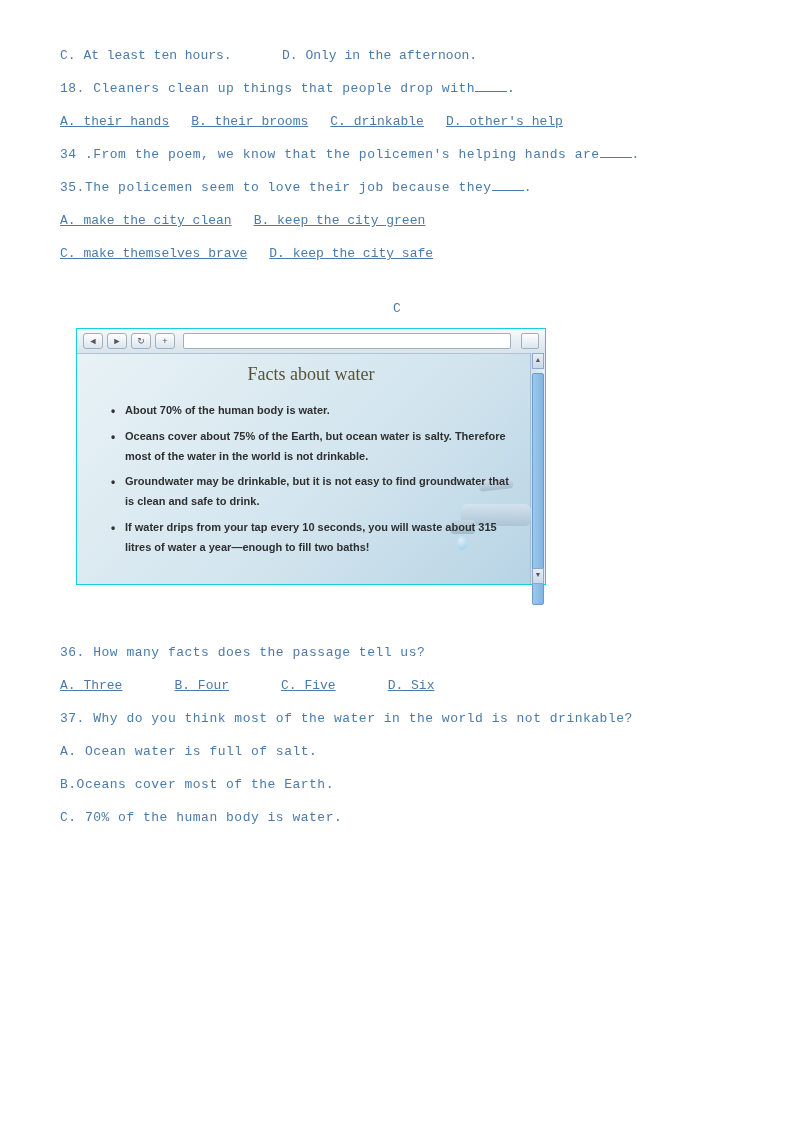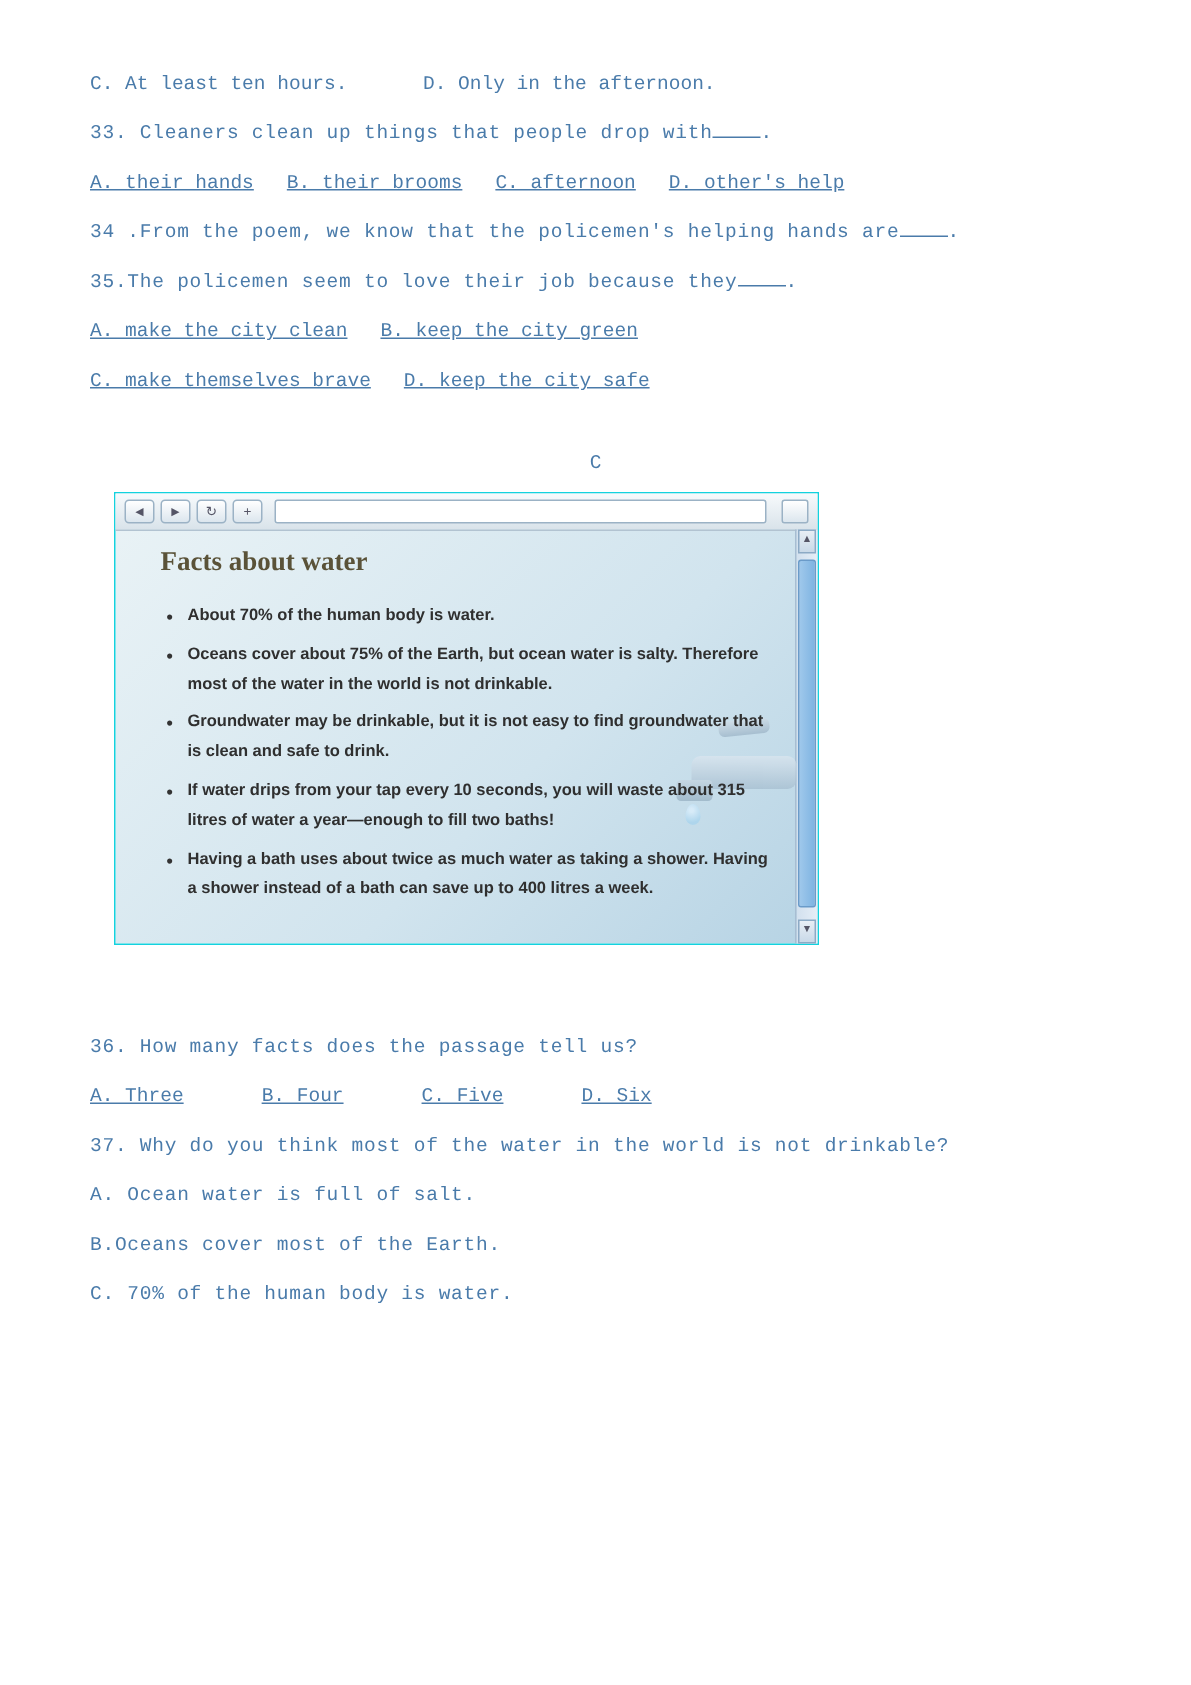--- a/index.html
+++ b/index.html
@@ -82,24 +82,24 @@
     border-radius: 2px;
   }
   .content-area {
     position: relative;
     padding: 10px 30px 20px 30px;
     font-family: Verdana, sans-serif;
     font-size: 11px;
     color: #2f2f2f;
   }
   .water-title {
-    text-align: left;
+    text-align: center;
     font-family: Georgia, serif;
     font-size: 18px;
-    font-weight: bold;
+    font-weight: normal;
     color: #5a5238;
     margin-bottom: 16px;
   }
   .intro {
     margin-bottom: 10px;
   }
   .bullets {
     list-style: none;
     padding: 0;
     margin: 0;
@@ -209,26 +209,26 @@
 <body>
 
 <div class="page">
 
   <div class="opt-group-cd">
     <span class="opt-c">C. At least ten hours.</span>
     <span>D. Only in the afternoon.</span>
   </div>
 
   <div class="line">
-    <span>33. Cleaners clean up things that people drop with</span><span class="blank"></span><span>.</span>
+    <span>18. Cleaners clean up things that people drop with</span><span class="blank"></span><span>.</span>
   </div>
   <div class="inline-opts">
     <span>A. their hands</span>
     <span>B. their brooms</span>
-    <span>C. afternoon</span>
+    <span>C. drinkable</span>
     <span>D. other's help</span>
   </div>
 
   <div class="line">
     <span>34 .From the poem, we know that the policemen's helping hands are</span><span class="blank"></span><span>.</span>
   </div>
 
   <div class="line">
     <span>35.The policemen seem to love their job because they</span><span class="blank"></span><span>.</span>
   </div>
@@ -265,21 +265,20 @@
         <div class="faucet-body"></div>
         <div class="faucet-spout"></div>
         <div class="faucet-drop"></div>
       </div>
       <div class="water-title">Facts about water</div>
       <ul class="bullets">
         <li>About 70% of the human body is water.</li>
         <li>Oceans cover about 75% of the Earth, but ocean water is salty. Therefore most of the water in the world is not drinkable.</li>
         <li>Groundwater may be drinkable, but it is not easy to find groundwater that is clean and safe to drink.</li>
         <li>If water drips from your tap every 10 seconds, you will waste about 315 litres of water a year—enough to fill two baths!</li>
-        <li>Having a bath uses about twice as much water as taking a shower. Having a shower instead of a bath can save up to 400 litres a week.</li>
       </ul>
     </div>
   </div>
 
   <div class="line">36. How many facts does the passage tell us?</div>
   <div class="inline-opts" style="gap:52px;">
     <span>A. Three</span>
     <span>B. Four</span>
     <span>C. Five</span>
     <span>D. Six</span>

